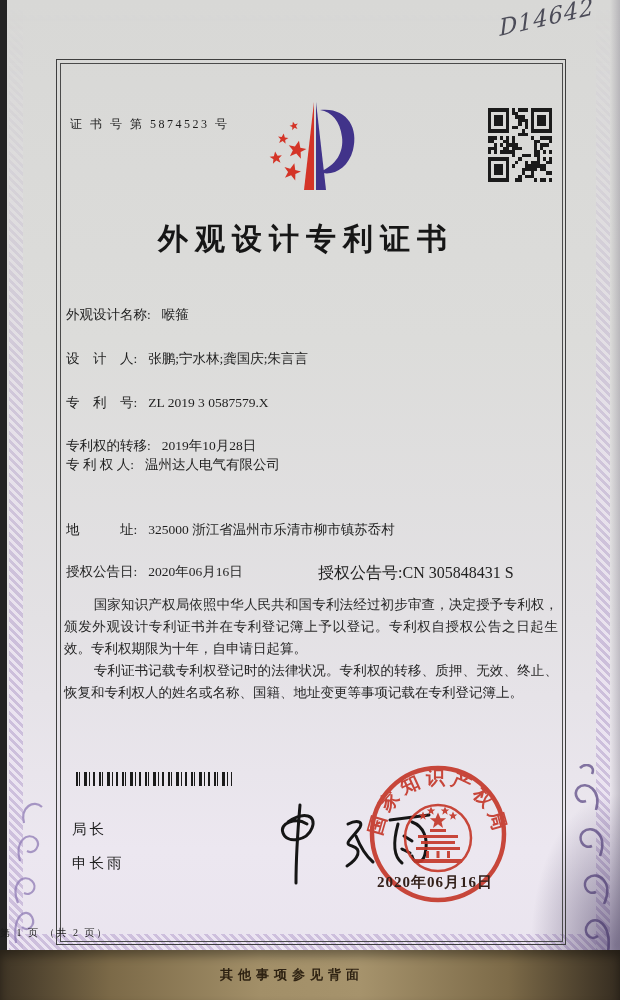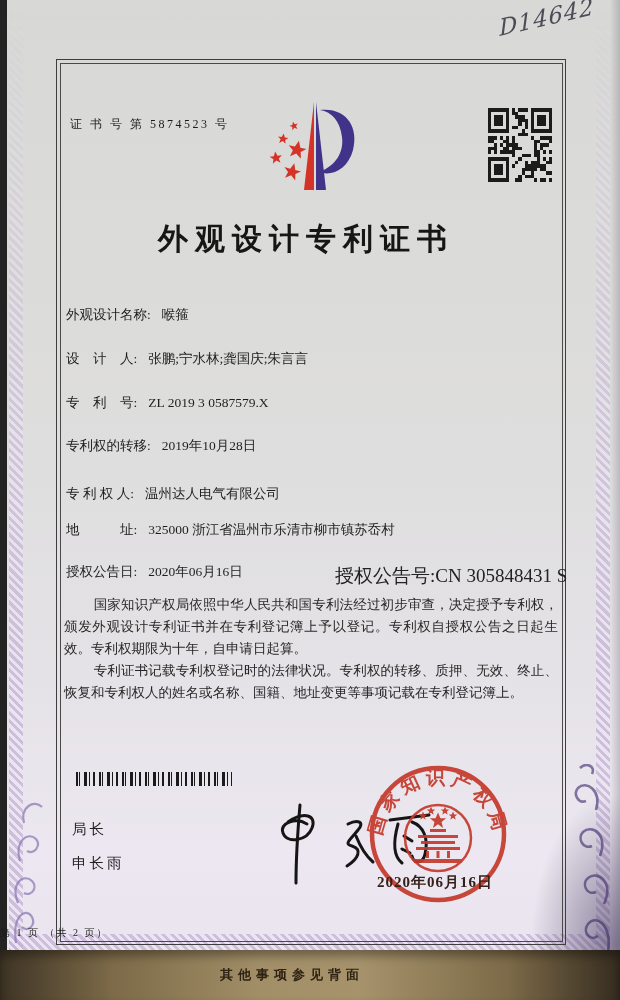--- a/index.html
+++ b/index.html
@@ -29,22 +29,22 @@
   .border-box::after{content:"";position:absolute;inset:2.5px;border:1px solid #4a4a4a;}
   .handwriting{position:absolute;left:498px;top:4px;font-family:"DejaVu Serif",serif;
     font-style:italic;font-size:23px;color:#4c4c58;transform:rotate(-13deg) skewX(-10deg);letter-spacing:1px;}
   .cert-no{position:absolute;left:70px;top:116px;font-size:12px;letter-spacing:2.5px;color:#1d1d1d;}
   .logo{position:absolute;left:240px;top:94px;width:150px;height:110px;}
   .qr{position:absolute;left:488px;top:108px;width:64px;height:74px;}
   .title{position:absolute;left:0;right:8px;top:219px;text-align:center;
     font-size:30px;font-weight:700;letter-spacing:7px;color:#161616;}
   .row{position:absolute;left:66px;font-size:13.5px;color:#1e1e1e;white-space:nowrap;}
   .row .val{margin-left:11px;margin-top:16px;}
-  .r1{top:306px}.r2{top:350px}.r3{top:394px}.r4{top:437px}.r5{top:485px}.r6{top:521px}.r7{top:563px}
-  .grant-no{position:absolute;left:335px;top:563px;font-size:19px;white-space:nowrap;}
+  .r1{top:306px}.r2{top:350px}.r3{top:394px}.r4{top:437px}.r5{top:456px}.r6{top:521px}.r7{top:563px}
+  .grant-no{position:absolute;left:318px;top:563px;font-size:16px;white-space:nowrap;}
   .body-text{position:absolute;left:64px;top:594px;width:494px;font-size:13.5px;line-height:22px;
     text-align:justify;color:#272727;}
   .body-text p{margin:0;text-indent:2.2em;}
   .barcode{position:absolute;left:76px;top:772px;width:156px;height:14px;
     background:repeating-linear-gradient(90deg,#1b1b1b 0 2px,transparent 2px 3px,#1b1b1b 3px 4px,transparent 4px 8px,#1b1b1b 8px 11px,transparent 11px 13px,#1b1b1b 13px 14px,transparent 14px 17px,#1b1b1b 17px 19px,transparent 19px 23px);}
   .director-title{position:absolute;left:72px;top:820px;font-size:14.5px;letter-spacing:3px;}
   .director-name{position:absolute;left:72px;top:854px;font-size:14.5px;letter-spacing:3px;}
   .signature{position:absolute;left:252px;top:798px;width:190px;height:92px;}
   .seal{position:absolute;left:363px;top:760px;width:150px;height:150px;}
   .seal-date{position:absolute;left:377px;top:873px;font-size:15px;font-weight:700;

